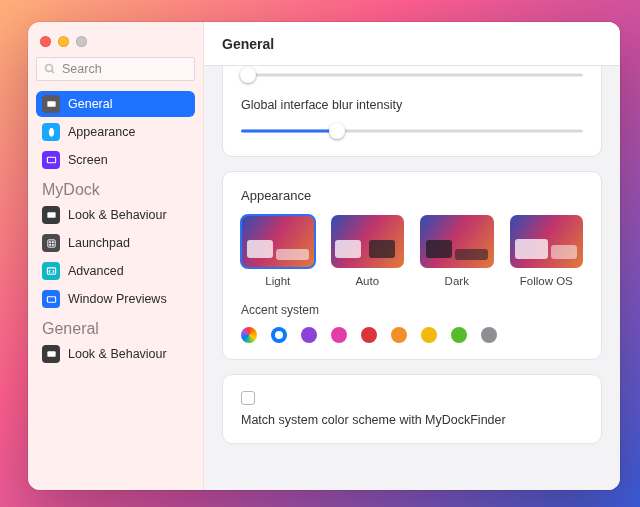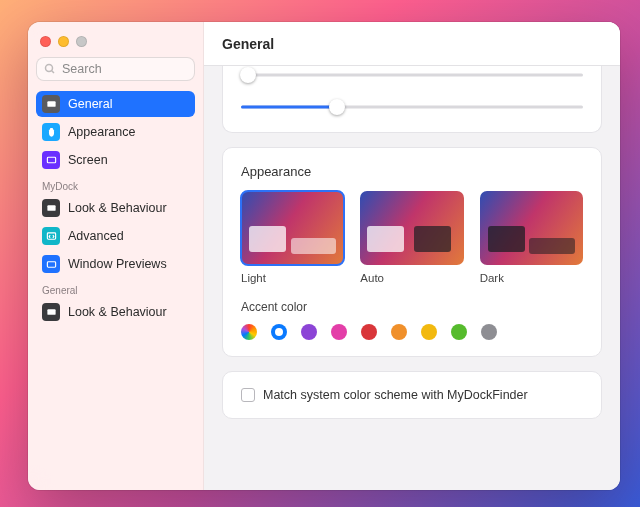--- a/index.html
+++ b/index.html
@@ -26,26 +26,26 @@
     overflow: hidden;
   }
   .traffic { display: flex; gap: 7px; padding: 4px 4px 10px 4px; }
   .tl { width: 11px; height: 11px; border-radius: 50%; }
   .tl.red { background:#ff5f57; border:1px solid rgba(0,0,0,.1);}
   .tl.yel { background:#febc2e; border:1px solid rgba(0,0,0,.1);}
   .tl.grn { background:#c7c7c7; border:1px solid rgba(0,0,0,.1);}
   .search {
     display:flex; align-items:center; gap:6px;
     background: rgba(255,255,255,.5); border:1px solid rgba(0,0,0,.12);
-    border-radius:8px; height:24px; padding:0 7px; color:#8a8a8a; font-size:12.5px;
+    border-radius:2px; height:24px; padding:0 7px; color:#8a8a8a; font-size:12.5px;
     margin-bottom:10px;
   }
   .search svg { width:12px; height:12px; opacity:.55; flex:none;}
   .nav { flex:1; overflow-y:auto; overflow-x:hidden; }
-  .section-label { font-size:10px; color:#8a7f82; padding:6px 6px 3px; }
+  .section-label { font-size:16px; color:#8a7f82; padding:6px 6px 3px; }
   .item {
     display:flex; align-items:center; gap:8px;
     height:26px; padding:0 6px; border-radius:6px;
     font-size:12.5px; color:#2b2b2b; cursor:default;
     margin-bottom:2px;
   }
   .item.active { background:#1f72ff; color:#fff; }
   .ico {
     width:18px; height:18px; border-radius:4px; flex:none;
     display:flex; align-items:center; justify-content:center;
@@ -70,33 +70,33 @@
     padding-top:0;
   }
   .field-label { font-size:12.5px; color:#333; margin-bottom:10px;}
   .slider { position:relative; height:18px; margin-bottom:14px;}
   .slider:last-child { margin-bottom:0;}
   .track { position:absolute; left:0; right:0; top:50%; height:3px; background:#d9d8dc; border-radius:3px; transform:translateY(-50%);}
   .fill { position:absolute; left:0; top:50%; height:3px; background:#2d71f7; border-radius:3px; transform:translateY(-50%);}
   .thumb { position:absolute; top:50%; width:16px; height:16px; background:#fff; border-radius:50%; transform:translate(-50%,-50%); box-shadow:0 1px 3px rgba(0,0,0,.35);}
   .group-title { font-size:13px; color:#333; margin-bottom:12px;}
   .theme-row { display:flex; gap:16px; margin-bottom:16px;}
-  .theme-opt { flex:1; display:flex; flex-direction:column; gap:7px;}
+  .theme-opt { flex:1; display:flex; flex-direction:column; align-items:center; gap:7px;}
   .theme-opt .preview {
     width:100%; aspect-ratio: 1.4/1; border-radius:7px; position:relative; overflow:hidden;
     background: linear-gradient(125deg,#2e4db3 0%, #c0356a 45%, #e27a3a 100%);
   }
   .theme-opt.selected .preview { outline:2px solid #2d71f7; outline-offset:-1px;}
   .preview .win { position:absolute; border-radius:3px; backdrop-filter: blur(2px);}
   .theme-opt .lbl { font-size:11.5px; color:#444;}
   .sub-label { font-size:12px; color:#444; margin-bottom:10px;}
   .accent-row { display:flex; gap:14px; }
   .accent { width:16px; height:16px; border-radius:50%; position:relative;}
   .accent.selected::after { content:""; position:absolute; inset:4px; background:#fff; border-radius:50%;}
-  .checkbox-row { display:flex; align-items:center; gap:8px; font-size:12.5px; color:#333;}
+  .checkbox-row { display:flex; align-items:flex-start; gap:8px; font-size:12.5px; color:#333;flex-direction:column;}
   .chk { width:14px; height:14px; border:1px solid #b8b7bc; border-radius:3px; background:#fff;}
 </style>
 </head>
 <body>
 
 <div class="window">
 
   <div class="sidebar">
     <div class="traffic">
       <div class="tl red"></div>
@@ -141,20 +141,32 @@
         <div class="section-label">MyDock</div>
         <div class="item">
           <div class="ico" style="background: rgb(58, 58, 61);">
             <svg viewBox="0 0 24 24" fill="currentColor">
               <rect x="3" y="5" width="18" height="12" rx="2"></rect>
             </svg>
           </div>
           <span>Look &amp; Behaviour</span>
         </div>
         <div class="item">
+          <div class="ico" style="background: rgb(74, 74, 78);">
+            <svg viewBox="0 0 24 24" fill="none" stroke="currentColor" stroke-width="2">
+              <rect x="4" y="4" width="16" height="16" rx="2"></rect>
+              <circle cx="9" cy="9" r="1.5" fill="currentColor"></circle>
+              <circle cx="15" cy="9" r="1.5" fill="currentColor"></circle>
+              <circle cx="9" cy="15" r="1.5" fill="currentColor"></circle>
+              <circle cx="15" cy="15" r="1.5" fill="currentColor"></circle>
+            </svg>
+          </div>
+          <span>Launchpad</span>
+        </div>
+        <div class="item">
           <div class="ico" style="background: rgb(16, 182, 200);">
             <svg viewBox="0 0 24 24" fill="none" stroke="currentColor" stroke-width="2.5">
               <rect x="3" y="4" width="18" height="14" rx="2"></rect>
               <path d="M9 9l-2 3 2 3M15 9l2 3-2 3"></path>
             </svg>
           </div>
           <span>Advanced</span>
         </div>
         <div class="item">
           <div class="ico" style="background: rgb(31, 114, 255);">
@@ -181,20 +193,21 @@
       <span>General</span>
     </div>
     <div class="content">
 
       <div class="card top-cut">
         <div class="slider">
           <div class="track"></div>
           <div class="fill" id="scale-fill" style="width: 0%;"></div>
           <div class="thumb" id="scale-thumb" style="left: 2%;"></div>
         </div>
+        <div class="field-label">Global interface blur intensity</div>
         <div class="slider">
           <div class="track"></div>
           <div class="fill" id="blur-fill" style="width: 28%;"></div>
           <div class="thumb" id="blur-thumb" style="left: 28%;"></div>
         </div>
       </div>
 
       <div class="card">
         <div class="group-title">Appearance</div>
         <div class="theme-row" id="theme-row">
@@ -212,22 +225,29 @@
               </div>
               <div class="lbl">Auto</div>
             </div>
             <div class="theme-opt">
               <div class="preview">
                 <div class="win" style="left:8%;top:48%;width:36%;height:34%;background:rgba(30,30,35,.75)"></div>
                 <div class="win" style="left:48%;top:64%;width:44%;height:22%;background:rgba(30,30,35,.55)"></div>
               </div>
               <div class="lbl">Dark</div>
             </div>
-          </div>
-        <div class="sub-label">Accent color</div>
+            <div class="theme-opt">
+              <div class="preview">
+                <div class="win" style="left:8%;top:46%;width:44%;height:38%;background:rgba(255,255,255,.75)"></div>
+                <div class="win" style="left:56%;top:58%;width:36%;height:26%;background:rgba(255,255,255,.5)"></div>
+              </div>
+              <div class="lbl">Follow OS</div>
+            </div>
+          </div>
+        <div class="sub-label">Accent system</div>
         <div class="accent-row" id="accent-row">
             <div class="accent" style="background: conic-gradient(rgb(255, 59, 48), rgb(255, 149, 0), rgb(255, 204, 0), rgb(52, 199, 89), rgb(0, 122, 255), rgb(175, 82, 222), rgb(255, 59, 48));"></div>
             <div class="accent selected" style="background: rgb(10, 122, 255);"></div>
             <div class="accent" style="background: rgb(140, 68, 214);"></div>
             <div class="accent" style="background: rgb(227, 62, 168);"></div>
             <div class="accent" style="background: rgb(217, 54, 58);"></div>
             <div class="accent" style="background: rgb(240, 144, 43);"></div>
             <div class="accent" style="background: rgb(242, 185, 15);"></div>
             <div class="accent" style="background: rgb(86, 187, 45);"></div>
             <div class="accent" style="background: rgb(142, 142, 147);"></div>

